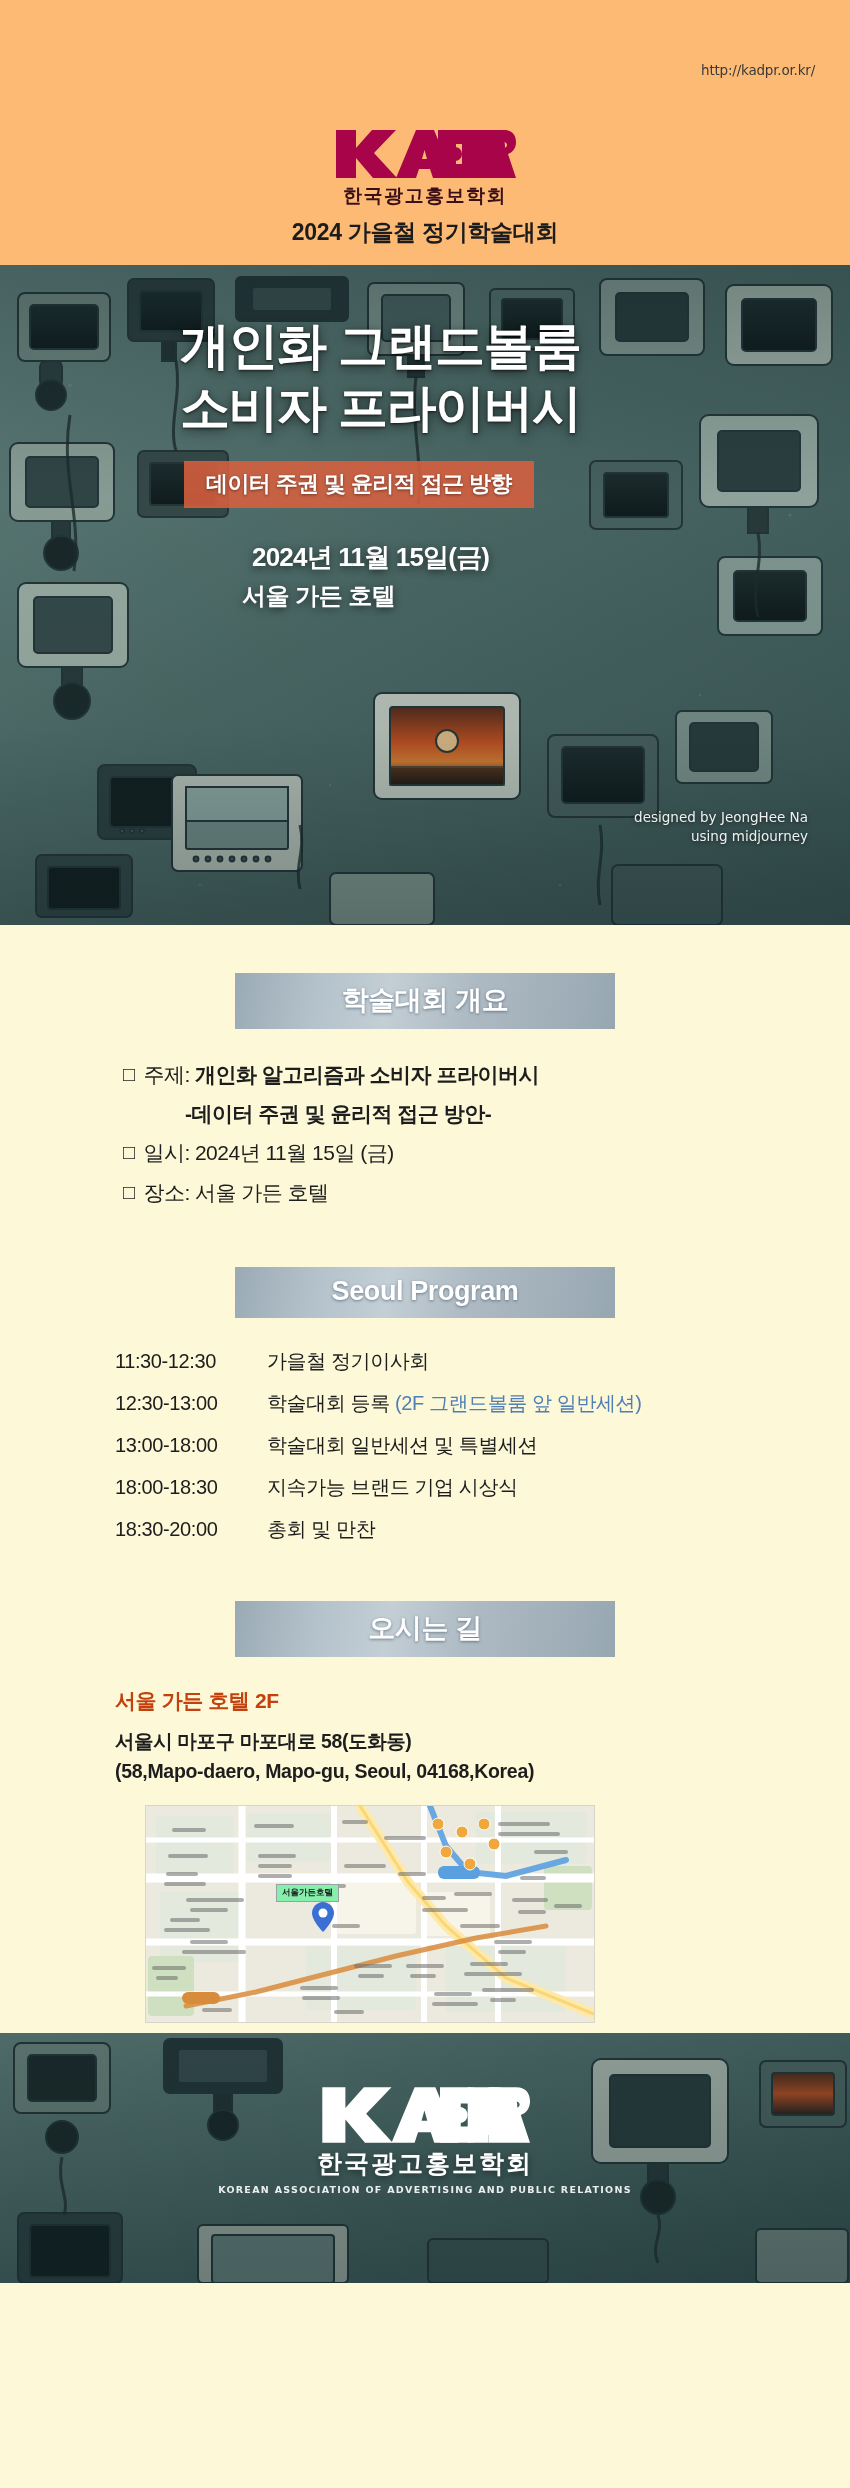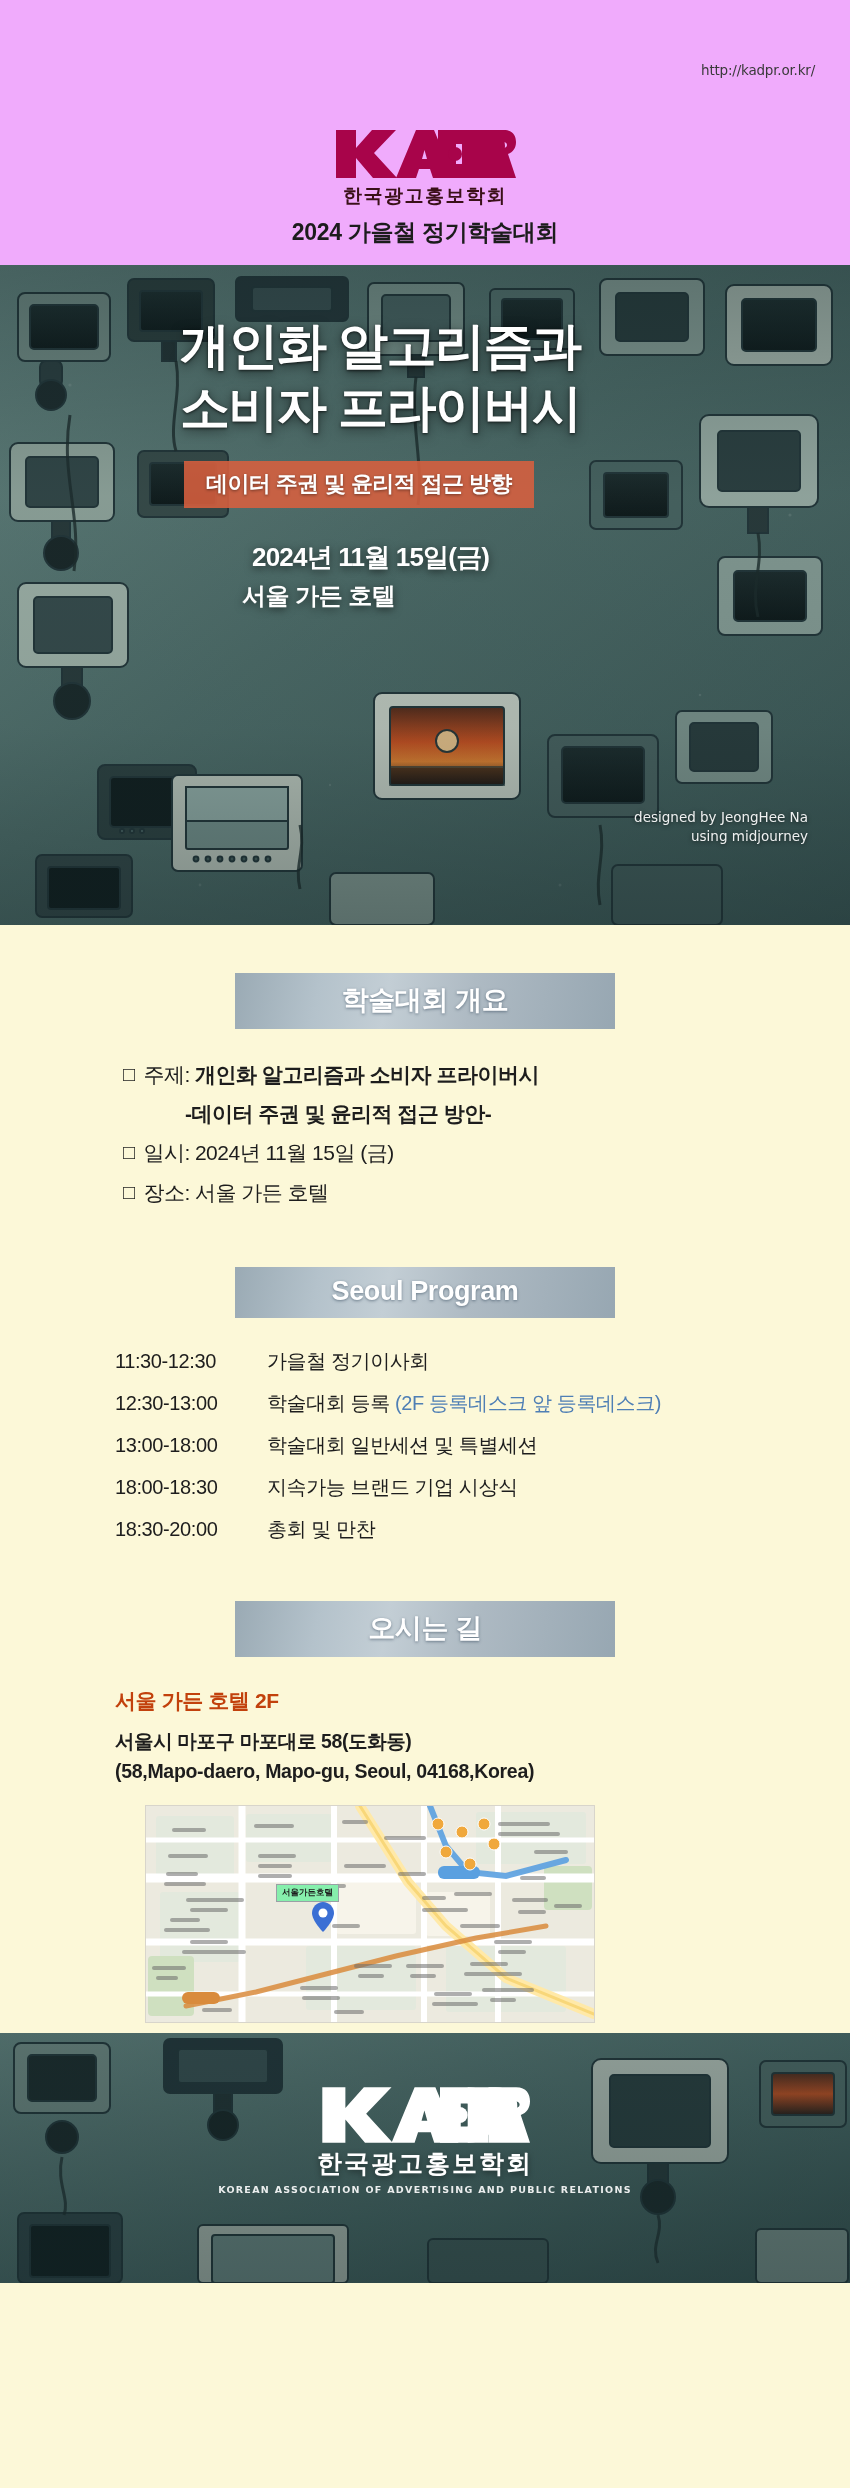--- a/index.html
+++ b/index.html
@@ -17,21 +17,21 @@
     height: 2488px;
     overflow: hidden;
     background: #fcf8d8;
   }
 
   
   .header-band {
     position: relative;
     width: 850px;
     height: 265px;
-    background: #f0abfc;
+    background: #fdba74;
   }
   .site-url {
     position: absolute;
     top: 62px;
     right: 35px;
     font-size: 13.5px;
     color: #3a3a3a;
     letter-spacing: -0.2px;
     font-family: "DejaVu Sans", sans-serif;
   }
@@ -498,21 +498,21 @@
         <path d="M300 560 C 306 586, 294 600, 300 624"></path>
         <path d="M600 560 C 606 590, 594 610, 600 640"></path>
         <path d="M758 268 C 764 300, 750 320, 758 352"></path>
       </g>
     </svg>
 
     <div class="hero-overlay"></div>
 
     <div class="hero-content">
       <div class="hero-title">
-        <div>개인화 알고리즘과</div>
+        <div>개인화 그랜드볼룸</div>
         <div>소비자 프라이버시</div>
       </div>
       <div class="hero-badge">데이터 주권 및 윤리적 접근 방향</div>
       <div class="hero-date">2024년 11월 15일(금)</div>
       <div class="hero-venue">서울 가든 호텔</div>
     </div>
 
     <div class="credit">
       <div>designed by JeongHee Na</div>
       <div>using midjourney</div>
@@ -551,21 +551,21 @@
     <div class="section" style="margin-top:58px;">
       <div class="section-head">Seoul Program</div>
 
       <div class="program-list">
         <div class="pg-row">
           <span class="pg-time">11:30-12:30</span>
           <span class="pg-desc"><span>가을철 정기이사회</span><span class="pg-note"></span></span>
         </div>
         <div class="pg-row">
           <span class="pg-time">12:30-13:00</span>
-          <span class="pg-desc"><span>학술대회 등록 </span><span class="pg-note">(2F 등록데스크 앞 등록데스크)</span></span>
+          <span class="pg-desc"><span>학술대회 등록 </span><span class="pg-note">(2F 그랜드볼룸 앞 일반세션)</span></span>
         </div>
         <div class="pg-row">
           <span class="pg-time">13:00-18:00</span>
           <span class="pg-desc"><span>학술대회 일반세션 및 특별세션</span><span class="pg-note"></span></span>
         </div>
         <div class="pg-row">
           <span class="pg-time">18:00-18:30</span>
           <span class="pg-desc"><span>지속가능 브랜드 기업 시상식</span><span class="pg-note"></span></span>
         </div>
         <div class="pg-row">

